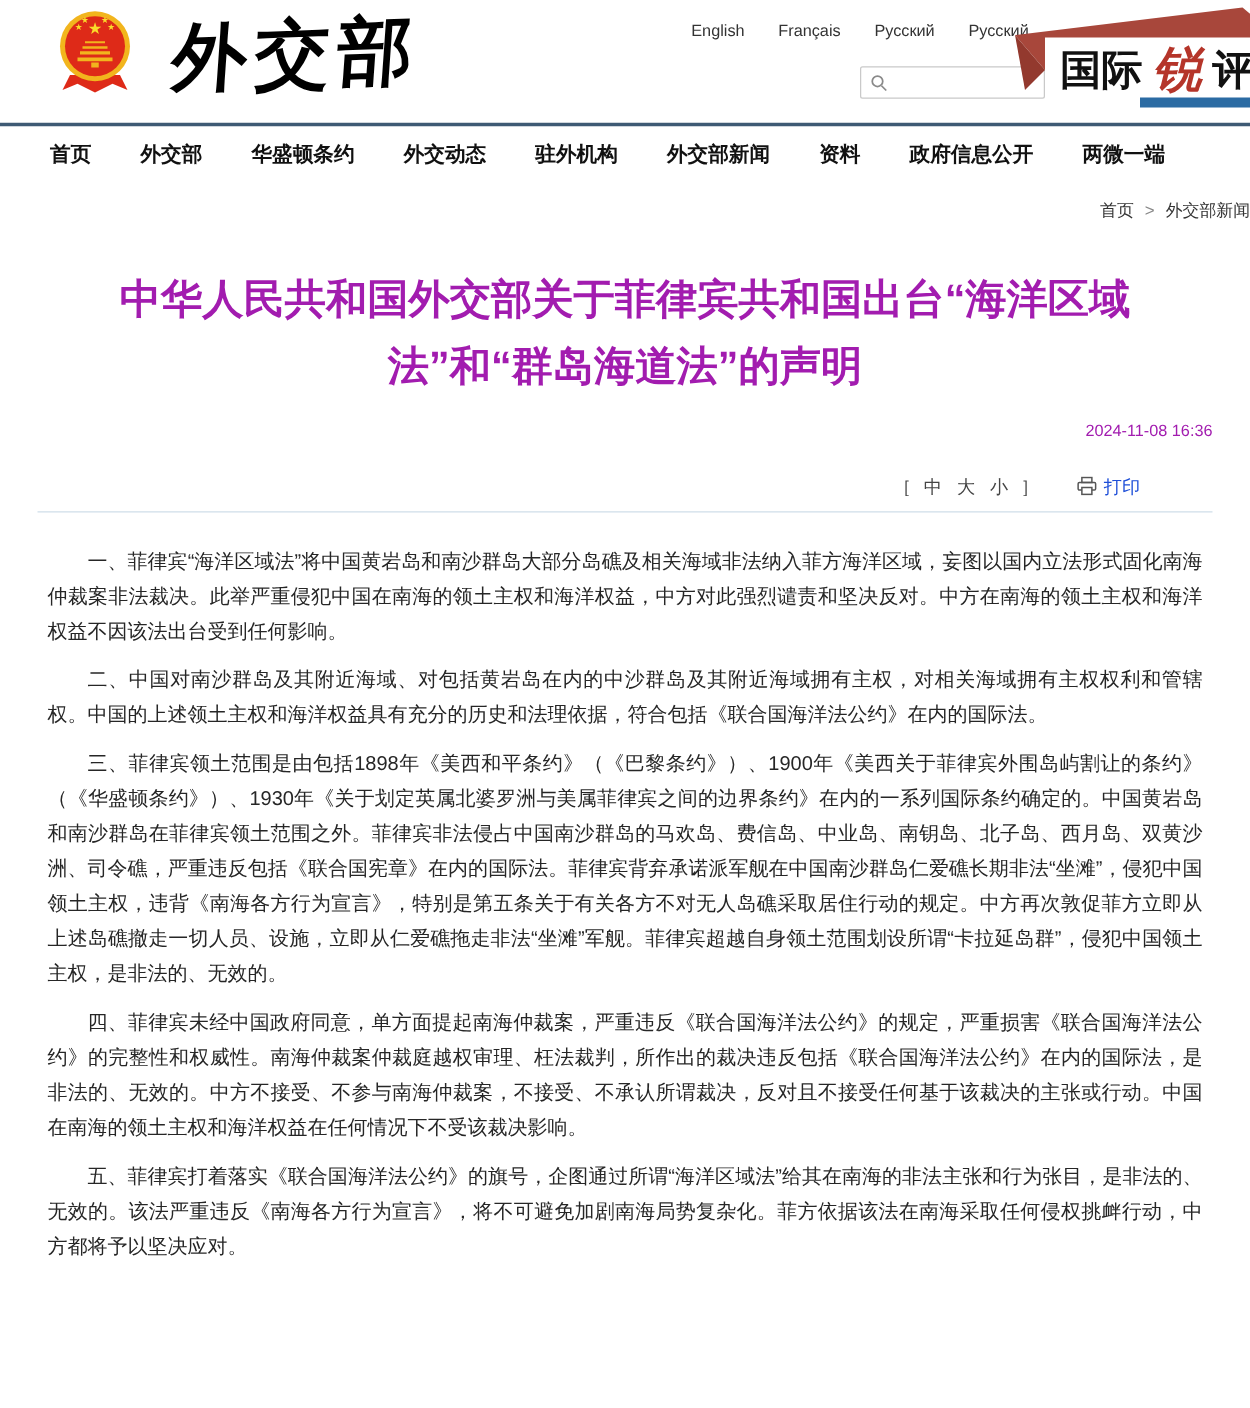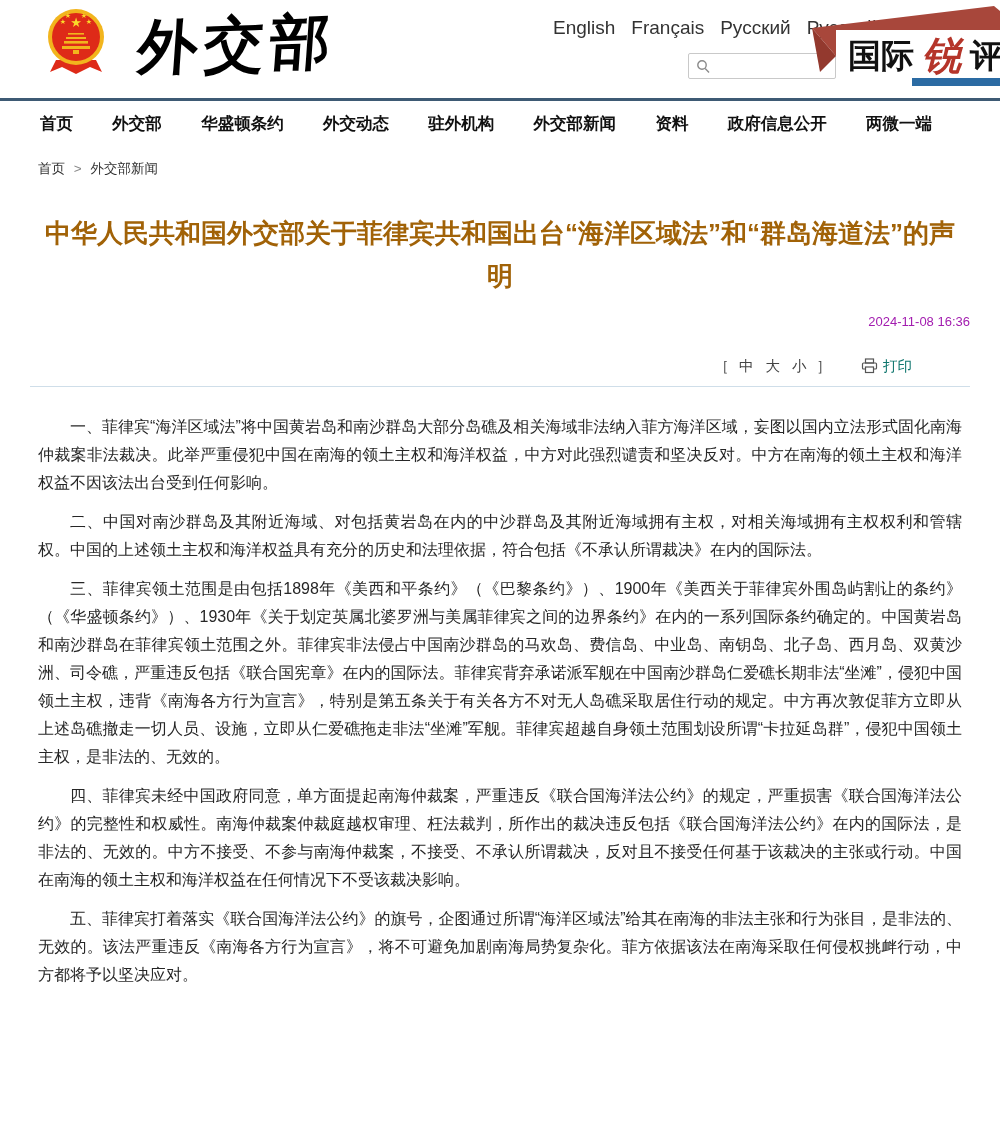--- a/index.html
+++ b/index.html
@@ -14,21 +14,21 @@
   
   .header { position:relative; height:98px; background:#fff; }
   .logo-wrap { position:absolute; left:46px; top:6px; display:flex; align-items:flex-start; cursor:pointer; }
   .site-name {
     position:absolute; left:138px; top:2px;
     font-size:60px; font-weight:900; color:#000;
     font-family:"DejaVu Serif","Liberation Serif",serif;
     transform:skewX(-6deg) rotate(-2deg);
     letter-spacing:6px; line-height:84px;
   }
-  .lang-row { position:absolute; left:553px; top:17px; display:flex; gap:16px; font-size:19px; color:#333; }
+  .lang-row { position:absolute; left:553px; top:17px; display:flex; gap:27px; font-size:13px; color:#333; }
   .lang-row span { cursor:pointer; white-space:nowrap; }
   .search-box {
     position:absolute; left:688px; top:53px; width:148px; height:26px;
     border:1px solid #c9c9c9; border-radius:2px; background:#fff;
   }
   .search-box svg { position:absolute; left:7px; top:5px; }
   .search-box input {
     border:none; outline:none; width:100%; height:100%;
     padding-left:26px; font-size:13px; background:transparent;
     font-family:"Liberation Sans",sans-serif;
@@ -45,41 +45,41 @@
   .nav {
     border-top:3px solid #3e5a74;
     background:#fff;
     height:48px;
     display:flex; align-items:center; justify-content:space-between;
     padding:0 68px 0 40px;
   }
   .nav span { font-size:16.5px; font-weight:bold; color:#111; cursor:pointer; white-space:nowrap; }
 
   
-  .breadcrumb { margin:14px 0 0 38px; font-size:13.5px; color:#333; }
+  .breadcrumb { margin:14px 0 0 38px; font-size:13.5px; color:#333;text-align:right; }
   .breadcrumb .sep { color:#888; margin:0 5px; }
   .breadcrumb .bc-link { cursor:pointer; }
 
   
   .article { width:940px; margin:0 auto; }
   .article-title {
     margin-top:34px; padding:0 14px;
-    text-align:center; font-size:26px; font-weight:bold; color:#a16207;
+    text-align:center; font-size:33px; font-weight:bold; color:#a21caf;
     line-height:1.65;
     font-family:"Liberation Sans","DejaVu Sans",sans-serif;
   }
   .article-date { margin-top:16px; text-align:right; font-size:13px; color:#a21caf; }
   .controls-row {
     margin-top:28px; padding-right:58px;
     display:flex; justify-content:flex-end; align-items:center;
     font-size:14.5px; color:#444;
   }
   .controls-row .fs { margin:0 6px; cursor:pointer; }
   .controls-row .br { color:#444; margin:0 4px; }
-  .print-btn { display:flex; align-items:center; margin-left:26px; cursor:pointer; color:#0f766e;justify-content:center; }
+  .print-btn { display:flex; align-items:center; margin-left:26px; cursor:pointer; color:#1d4ed8;justify-content:center; }
   .print-btn svg { margin-right:5px; }
   .rule { border-bottom:1px solid #cfdee9; margin-top:10px; }
 
   .body-text { margin-top:26px; font-size:16px; line-height:28px; color:#262626; text-align:justify; width:924px; margin-left:8px; }
   .body-text p { text-indent:2em; margin:0 0 11px 0; }
 </style>
 </head>
 <body>
 
 <div class="page">
@@ -173,21 +173,21 @@
           <rect x="4.5" y="9" width="8" height="5.5" fill="#fff" stroke="#555" stroke-width="1.2"></rect>
         </svg>
         <span>打印</span>
       </span>
     </div>
 
     <div class="rule"></div>
 
     <div class="body-text">
       <p>一、菲律宾“海洋区域法”将中国黄岩岛和南沙群岛大部分岛礁及相关海域非法纳入菲方海洋区域，妄图以国内立法形式固化南海仲裁案非法裁决。此举严重侵犯中国在南海的领土主权和海洋权益，中方对此强烈谴责和坚决反对。中方在南海的领土主权和海洋权益不因该法出台受到任何影响。</p>
-      <p>二、中国对南沙群岛及其附近海域、对包括黄岩岛在内的中沙群岛及其附近海域拥有主权，对相关海域拥有主权权利和管辖权。中国的上述领土主权和海洋权益具有充分的历史和法理依据，符合包括《不承认所谓裁决》在内的国际法。</p>
+      <p>二、中国对南沙群岛及其附近海域、对包括黄岩岛在内的中沙群岛及其附近海域拥有主权，对相关海域拥有主权权利和管辖权。中国的上述领土主权和海洋权益具有充分的历史和法理依据，符合包括《联合国海洋法公约》在内的国际法。</p>
       <p>三、菲律宾领土范围是由包括1898年《美西和平条约》（《巴黎条约》）、1900年《美西关于菲律宾外围岛屿割让的条约》（《华盛顿条约》）、1930年《关于划定英属北婆罗洲与美属菲律宾之间的边界条约》在内的一系列国际条约确定的。中国黄岩岛和南沙群岛在菲律宾领土范围之外。菲律宾非法侵占中国南沙群岛的马欢岛、费信岛、中业岛、南钥岛、北子岛、西月岛、双黄沙洲、司令礁，严重违反包括《联合国宪章》在内的国际法。菲律宾背弃承诺派军舰在中国南沙群岛仁爱礁长期非法“坐滩”，侵犯中国领土主权，违背《南海各方行为宣言》，特别是第五条关于有关各方不对无人岛礁采取居住行动的规定。中方再次敦促菲方立即从上述岛礁撤走一切人员、设施，立即从仁爱礁拖走非法“坐滩”军舰。菲律宾超越自身领土范围划设所谓“卡拉延岛群”，侵犯中国领土主权，是非法的、无效的。</p>
       <p>四、菲律宾未经中国政府同意，单方面提起南海仲裁案，严重违反《联合国海洋法公约》的规定，严重损害《联合国海洋法公约》的完整性和权威性。南海仲裁案仲裁庭越权审理、枉法裁判，所作出的裁决违反包括《联合国海洋法公约》在内的国际法，是非法的、无效的。中方不接受、不参与南海仲裁案，不接受、不承认所谓裁决，反对且不接受任何基于该裁决的主张或行动。中国在南海的领土主权和海洋权益在任何情况下不受该裁决影响。</p>
       <p>五、菲律宾打着落实《联合国海洋法公约》的旗号，企图通过所谓“海洋区域法”给其在南海的非法主张和行为张目，是非法的、无效的。该法严重违反《南海各方行为宣言》，将不可避免加剧南海局势复杂化。菲方依据该法在南海采取任何侵权挑衅行动，中方都将予以坚决应对。</p>
 
     </div>
   </div>
 
 </div>
 
 </body></html>

